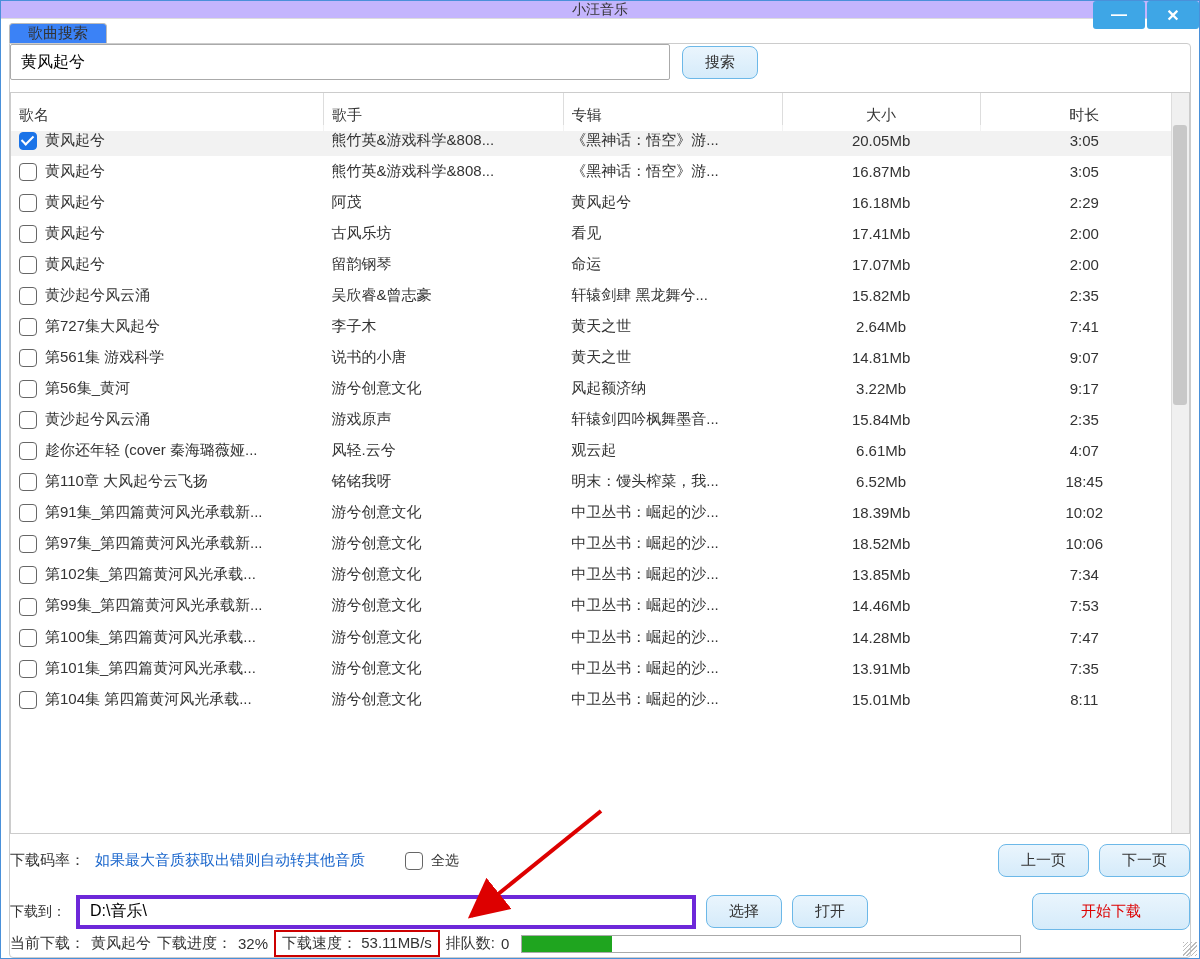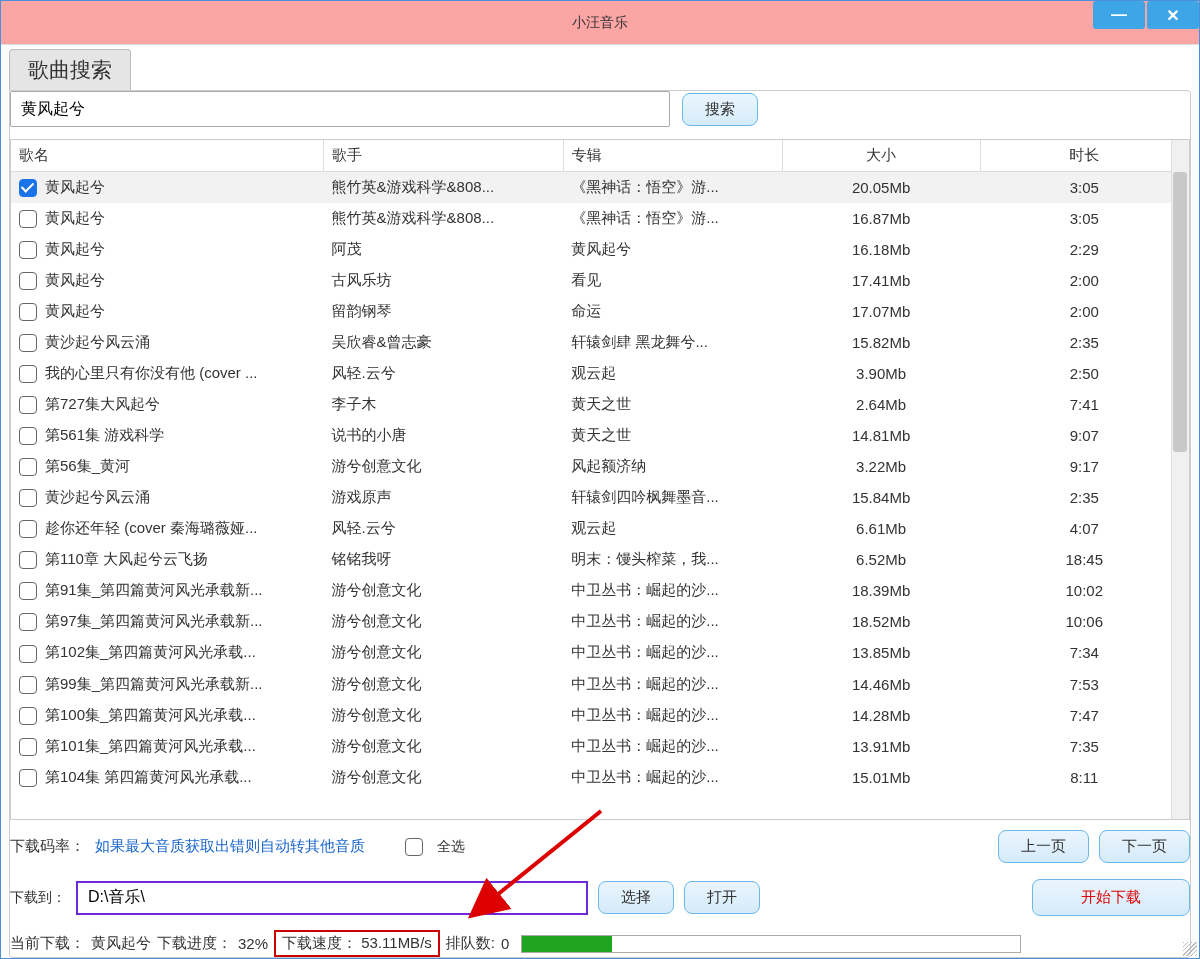--- a/index.html
+++ b/index.html
@@ -1,56 +1,56 @@
 <!DOCTYPE html>
 <html><head>
 <meta charset="utf-8">
 <style>
 * { box-sizing: border-box; margin: 0; padding: 0; }
 body { font-family: "Microsoft YaHei", Arial, sans-serif; font-size: 14px; color: #333; background: #fff; }
 .window { width: 1200px; height: 959px; border: 1px solid #4a90d9; position: relative; display: flex; flex-direction: column; }
-.titlebar { height: 44px; background: #fca5a5; display: flex; align-items: center; position: relative; border-bottom: 1px solid #ddd; }
+.titlebar { height: 18px; background: #c4b5fd; display: flex; align-items: center; position: relative; border-bottom: 1px solid #ddd; }
 .titlebar .title { position: absolute; left: 50%; transform: translateX(-50%); font-size: 14px; color: #333; }
 .titlebar .controls { position: absolute; right: 0; top: 0; display: flex; }
 .titlebar .ctrl-btn { width: 52px; height: 28px; background: #3ea6e6; color: #fff; display: flex; align-items: center; justify-content: center; margin-left: 2px; cursor: pointer; font-size: 16px; font-weight: bold; border-radius: 3px; }
 .tabs-row { padding: 4px 8px 0 8px; }
-.tab { display: inline-block; padding: 6px 18px; border: 1px solid #bbb; border-bottom: none; background: #e5e5e5; cursor: pointer; font-size: 21px; border-radius: 4px 4px 0 0; }
+.tab { display: inline-block; padding: 0 18px; border: 1px solid #bbb; border-bottom: none; background: #3b82f6; cursor: pointer; font-size: 15px; border-radius: 4px 4px 0 0; }
 .content { flex: 1; display: flex; flex-direction: column; border: 1px solid #ccc; margin: 0 8px 0 8px; border-radius: 0 4px 4px 4px; }
 .search-row { display: flex; align-items: center; gap: 12px; margin-bottom: 12px; }
 .search-input { width: 660px; height: 36px; border: 1px solid #aaa; padding: 4px 10px; font-size: 16px; border-radius: 2px; }
 .btn { border: 1px solid #6cb8e8; background: linear-gradient(#eaf5fd,#d5ebfa); padding: 6px 22px; font-size: 15px; border-radius: 8px; cursor: pointer; color: #333; }
 .btn-red { color: #d00; }
 .table-wrap { border: 1px solid #ccc; flex: 1; overflow: hidden; position: relative; }
 .table-scroll { overflow-y: auto; height: 100%; }
 .table { width: 100%; border-collapse: collapse; }
 .table th, .table td { text-align: left; padding: 6px 8px; font-size: 15px; white-space: nowrap; overflow: hidden; text-overflow: ellipsis; }
-.table th { border-right: 1px solid #ddd; border-bottom: 1px solid #ddd; font-weight: normal; background: #fff; position: sticky; top: 0; }
+.table th { border-right: 1px solid #ddd; border-bottom: 1px solid #ddd; font-weight: normal; background: #fff; position: sticky; top: 7px; }
 .table th.center, .table td.center { text-align: center; }
 .table tbody tr:first-child td { background: #f2f2f2; }
 .col-name { width: 300px; max-width: 300px; }
 .col-artist { width: 230px; max-width: 230px; }
 .col-album { width: 210px; max-width: 210px; }
 .col-size { width: 190px; }
 .col-dur { width: 200px; }
 .chk { width: 18px; height: 18px; border: 1.5px solid #666; border-radius: 4px; display: inline-block; vertical-align: middle; margin-right: 8px; position: relative; }
 .chk.checked { background: #1a73e8; border-color: #1a73e8; }
 .chk.checked::after { content: ""; position: absolute; left: 4px; top: 0px; width: 5px; height: 10px; border: solid #fff; border-width: 0 2px 2px 0; transform: rotate(45deg); }
 .bitrate-row { display: flex; align-items: center; gap: 10px; margin-top: 10px; flex-wrap: wrap; }
 .bitrate-row .label { font-size: 15px; }
 select.bitrate { width: 170px; height: 30px; font-size: 15px; border: 1px solid #aaa; padding: 2px 6px; }
 .hint-link { color: #1a66cc; font-size: 15px; }
 .spacer { flex: 1; }
 .download-row { display: flex; align-items: center; gap: 10px; margin-top: 16px; }
-.path-input { width: 512px; height: 34px; border: 2px solid #6d28d9; padding: 4px 10px; font-size: 16px; }
-.status-row { display: flex; align-items: center; gap: 6px; margin-top: 14px; font-size: 15px; position: relative; }
+.path-input { width: 620px; height: 34px; border: 4px solid #6d28d9; padding: 4px 10px; font-size: 16px; }
+.status-row { display: flex; align-items: center; gap: 6px; margin-top: 0; font-size: 15px; position: relative; }
 .status-row .boxed { border: 2px solid #c00; padding: 2px 6px; }
 .progress-bar { width: 500px; height: 18px; border: 1px solid #aaa; margin-left: 6px; position: relative; background: #fff; }
 .progress-fill { height: 100%; background: #1fa51f; width: 18%; }
 .arrow-overlay { position: absolute; pointer-events: none; }
-.select-all-wrap { display: flex; align-items: flex-start; gap: 6px; margin-left: 30px; }
+.select-all-wrap { display: flex; align-items: flex-start; gap: 0; margin-left: 30px; }
 .grip { position: absolute; right: 2px; bottom: 2px; width: 14px; height: 14px; background: repeating-linear-gradient(135deg,#bbb,#bbb 1px,transparent 1px,transparent 3px); }
 .scrollbar-fake { position: absolute; right: 0; top: 0; width: 18px; height: 100%; background: #f0f0f0; border-left: 1px solid #ddd; }
 .scrollbar-thumb { position: absolute; right: 2px; top: 32px; width: 14px; height: 280px; background: #c8c8c8; border-radius: 3px; }
 </style>
 </head>
 <body>
 
 <div class="window">
   <div class="titlebar">
     <span class="title">小汪音乐</span>
@@ -119,27 +119,20 @@
                 <td class="col-dur center">2:00</td>
               </tr>
               <tr>
                 <td class="col-name"><span class="chk"></span><span>黄沙起兮风云涌</span></td>
                 <td class="col-artist">吴欣睿&amp;曾志豪</td>
                 <td class="col-album">轩辕剑肆 黑龙舞兮...</td>
                 <td class="col-size center">15.82Mb</td>
                 <td class="col-dur center">2:35</td>
               </tr>
               <tr>
-                <td class="col-name"><span class="chk"></span><span>我的心里只有你没有他 (cover ...</span></td>
-                <td class="col-artist">风轻.云兮</td>
-                <td class="col-album">观云起</td>
-                <td class="col-size center">3.90Mb</td>
-                <td class="col-dur center">2:50</td>
-              </tr>
-              <tr>
                 <td class="col-name"><span class="chk"></span><span>第727集大风起兮</span></td>
                 <td class="col-artist">李子木</td>
                 <td class="col-album">黄天之世</td>
                 <td class="col-size center">2.64Mb</td>
                 <td class="col-dur center">7:41</td>
               </tr>
               <tr>
                 <td class="col-name"><span class="chk"></span><span>第561集 游戏科学</span></td>
                 <td class="col-artist">说书的小唐</td>
                 <td class="col-album">黄天之世</td>

